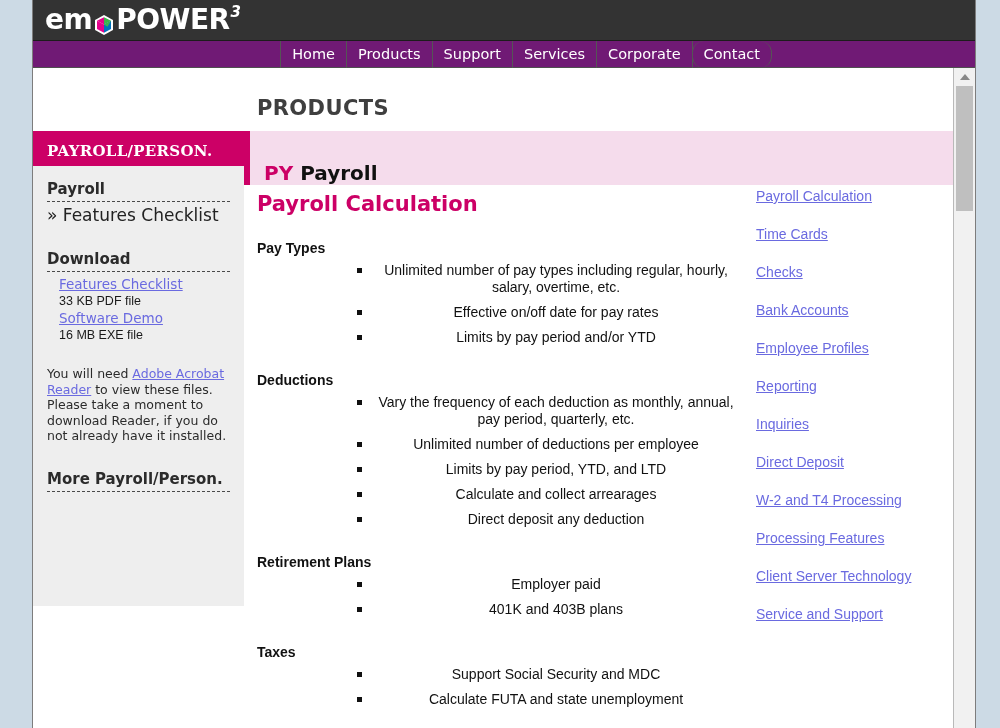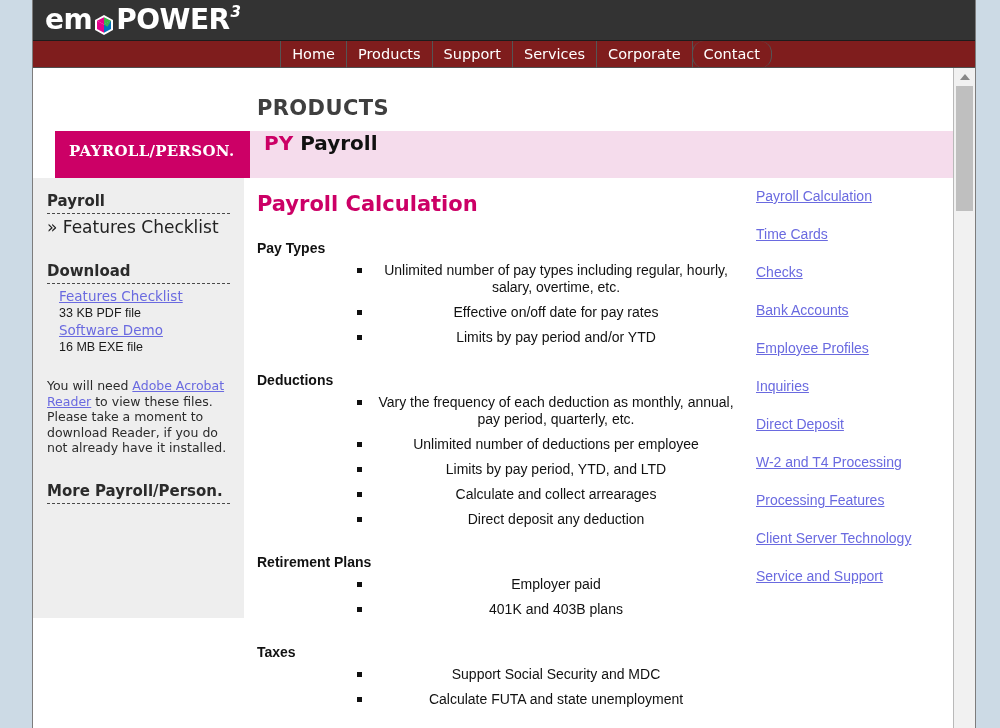--- a/index.html
+++ b/index.html
@@ -60,21 +60,21 @@
     width: 22px;
     height: 22px;
     margin: 0 1px;
     position: relative;
     top: 1px;
   }
 
   
   .navbar {
     height: 27px;
-    background: #7f1d1d;
+    background: #701a75;
     border-bottom: 1px solid #4f4f4f;
     display: flex;
     justify-content: flex-end;
     align-items: flex-start;
     padding-right: 203px;
     box-sizing: border-box;
   }
   .nav-item {
     color: #ffffff;
     font-size: 14.5px;
@@ -115,23 +115,22 @@
     width: 211px;
   }
   .sidebar-header {
     background: #cc0066;
     color: #ffffff;
     font-size: 15px;
     font-weight: bold;
     letter-spacing: 0.3px;
     padding: 11px 0 11px 14px;
     box-sizing: border-box;
-    height: 47px;
+    height: 35px;
     font-family: "DejaVu Serif", serif;
-    margin-left: 22px;
   }
   .sidebar-body {
     background: #eeeeee;
     padding: 14px 14px 16px 14px;
     box-sizing: border-box;
     min-height: 440px;
   }
   .sb-head {
     font-size: 15px;
     font-weight: bold;
@@ -180,26 +179,26 @@
     text-decoration: underline;
     cursor: pointer;
   }
 
   
   .banner {
     position: absolute;
     left: 211px;
     top: 63px;
     right: 10px;
-    height: 47px;
+    height: 54px;
     background: #f5dcec;
     border-left: 6px solid #cc0066;
     box-sizing: border-box;
     display: flex;
-    align-items: flex-start;
+    align-items: flex-end;
     padding-left: 14px;
   }
   .banner .py {
     color: #cc0066;
     font-size: 20px;
     font-weight: bold;
     font-family: "DejaVu Sans", sans-serif;
   }
   .banner .ptitle {
     color: #111111;
@@ -412,20 +411,21 @@
         </ul>
       </div>
     </div>
 
     <div class="rightnav">
       <a>Payroll Calculation</a>
       <a>Time Cards</a>
       <a>Checks</a>
       <a>Bank Accounts</a>
       <a>Employee Profiles</a>
+      <a>Reporting</a>
       <a>Inquiries</a>
       <a>Direct Deposit</a>
       <a>W-2 and T4 Processing</a>
       <a>Processing Features</a>
       <a>Client Server Technology</a>
       <a>Service and Support</a>
     </div>
 
     <div class="scrollbar">
       <div class="sb-arrow-up"></div>

